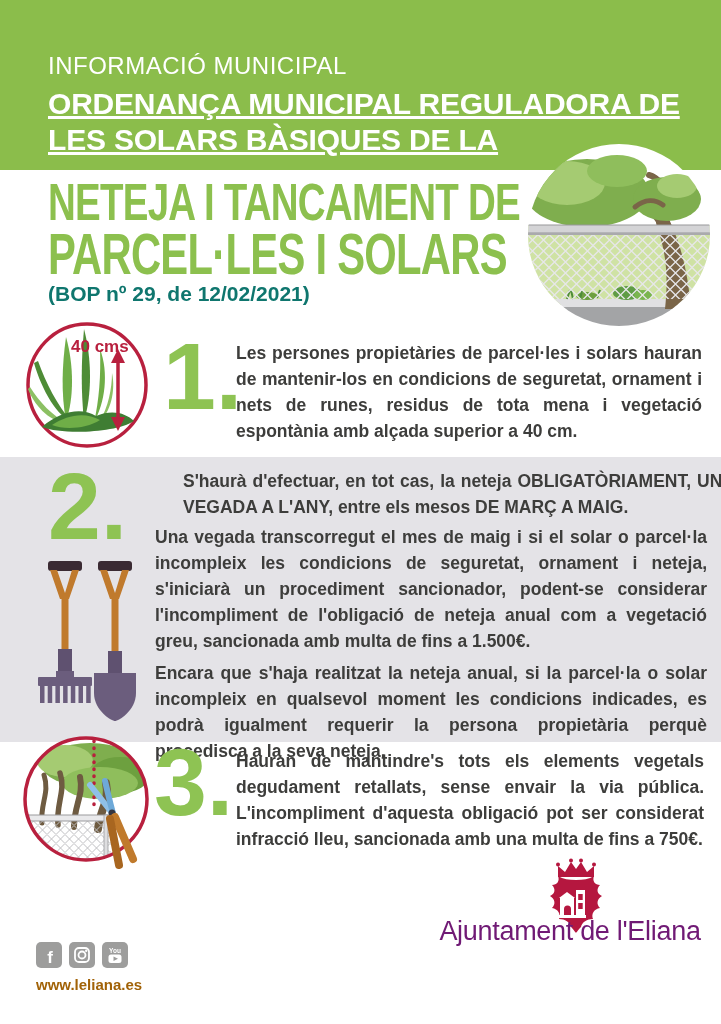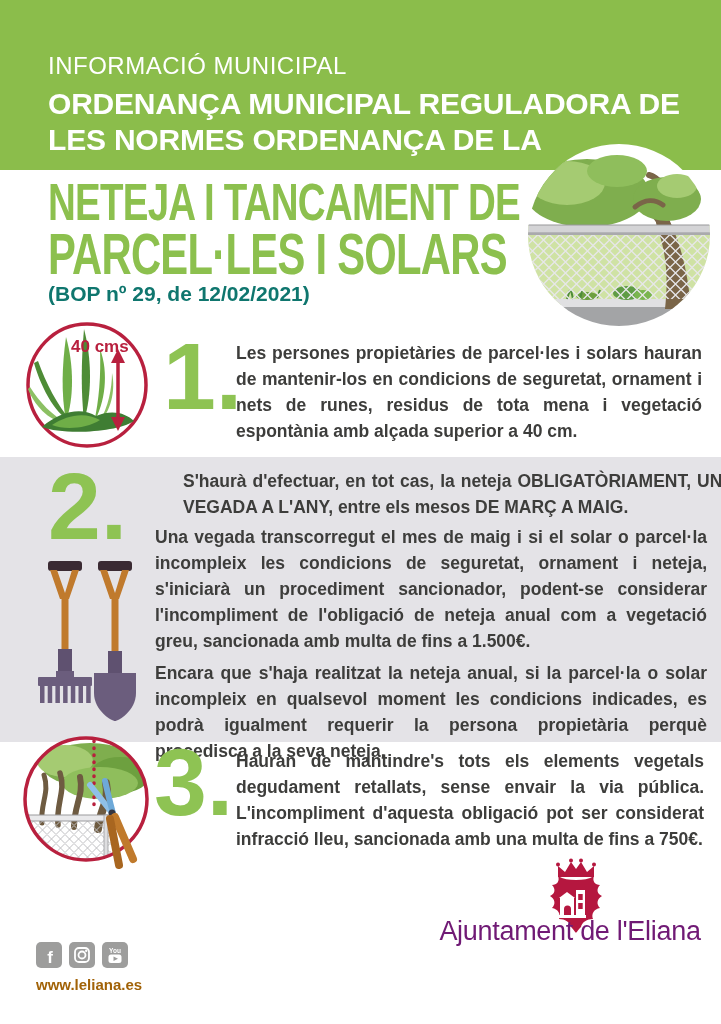--- a/index.html
+++ b/index.html
@@ -5,21 +5,21 @@
   html,body{margin:0;padding:0;background:#ffffff;}
   .poster{
     position:relative;width:721px;height:1024px;background:#ffffff;
     font-family:"Liberation Sans",sans-serif;color:#3d3d3b;overflow:hidden;
   }
   
   .header-band{position:absolute;left:0;top:0;width:721px;height:170px;background:#8bbd4b;}
   .kicker{position:absolute;left:48px;top:52px;font-size:24px;font-weight:normal;
     color:#ffffff;letter-spacing:.5px;}
   .main-title{position:absolute;left:48px;top:86px;font-size:30px;line-height:36px;
-    font-weight:bold;color:#ffffff;letter-spacing:-.2px;}
+    font-weight:bold;color:#ffffff;letter-spacing:-.2px;text-decoration:underline;}
   .tree-circle{position:absolute;left:527px;top:141px;width:184px;height:188px;}
   
   .subtitle1{position:absolute;left:48px;top:172px;font-size:52px;font-weight:bold;
     color:#8cc04e;transform:scaleX(.74);transform-origin:left top;white-space:nowrap;letter-spacing:-1px;}
   .subtitle2{position:absolute;left:48px;top:220px;font-size:58px;font-weight:bold;
     color:#8cc04e;transform:scaleX(.72);transform-origin:left top;white-space:nowrap;letter-spacing:-1px;}
   .bop{position:absolute;left:48px;top:282px;font-size:21px;font-weight:bold;color:#0f766e;}
   
   .gray-band{position:absolute;left:0;top:457px;width:721px;height:285px;background:#e4e3e7;}
   .section-number{position:absolute;font-size:95px;font-weight:bold;color:#8ec353;line-height:.82;}
@@ -48,21 +48,21 @@
 </style>
 </head>
 <body>
 
 <div class="poster">
 
   <div class="header-band">
     <div class="kicker">INFORMACIÓ MUNICIPAL</div>
     <div class="main-title">
       <div>ORDENANÇA MUNICIPAL REGULADORA DE</div>
-      <div>LES NORMES ORDENANÇA DE LA</div>
+      <div>LES SOLARS BÀSIQUES DE LA</div>
     </div>
   </div>
 
   <svg class="tree-circle" viewBox="0 0 184 188">
     <defs>
       <clipPath id="circ">
           <circle cx="92" cy="94" r="91"></circle>
         </clipPath>
       <pattern id="mesh2" width="11" height="11" patternUnits="userSpaceOnUse">
         <path d="M0 5.5 L5.5 0 L11 5.5 L5.5 11 Z" fill="none" stroke="#e7e7e9" stroke-width="1.3"></path>

